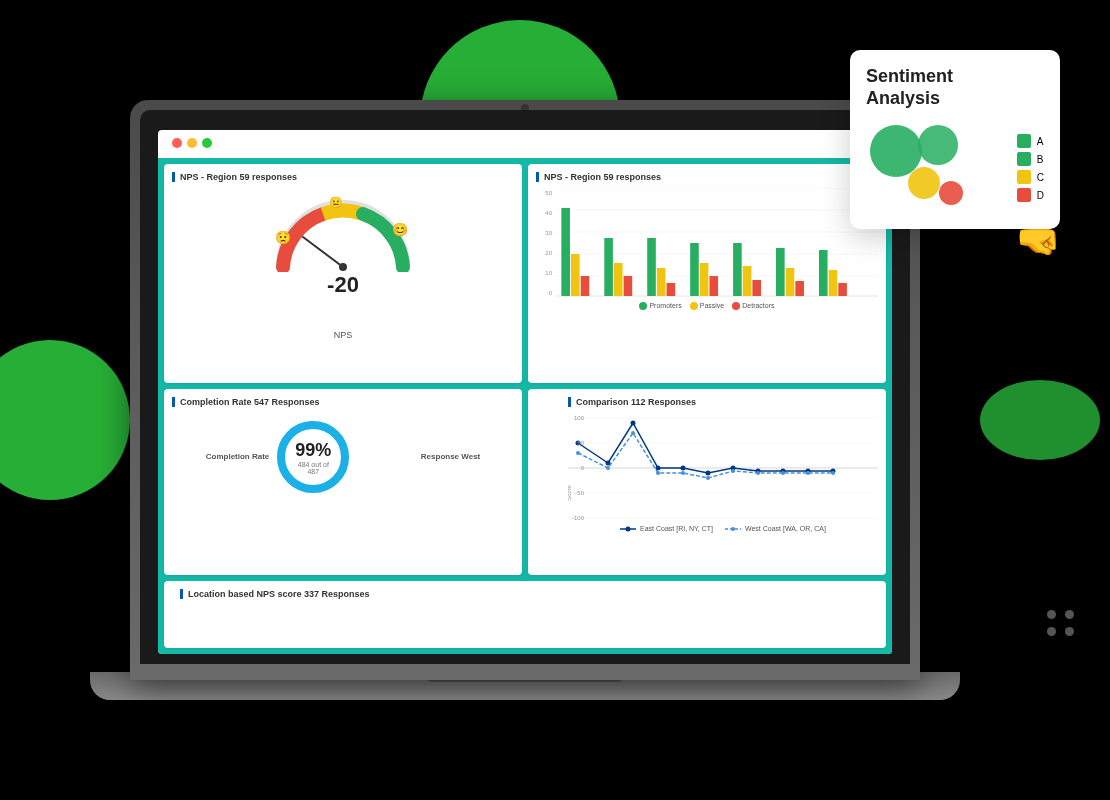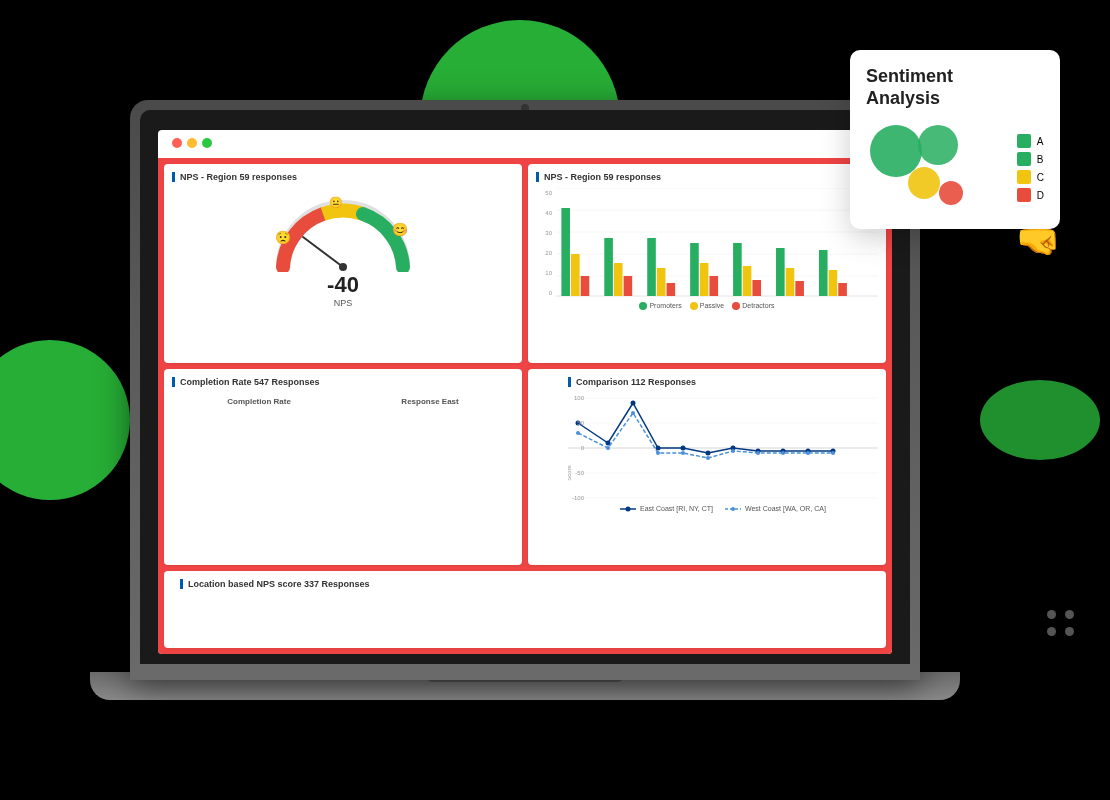--- a/index.html
+++ b/index.html
@@ -121,21 +121,21 @@
       z-index: 10;
     }
     .tl-red { width: 10px; height: 10px; background: #ff5f57; border-radius: 50%; }
     .tl-yellow { width: 10px; height: 10px; background: #febc2e; border-radius: 50%; }
     .tl-green { width: 10px; height: 10px; background: #28c840; border-radius: 50%; }
 
     
     .dashboard {
       position: absolute;
       top: 28px; left: 0; right: 0; bottom: 0;
-      background: #ef4444;
+      background: #14b8a6;
       display: grid;
       grid-template-columns: 1fr 1fr;
       grid-template-rows: auto auto auto;
       gap: 6px;
       padding: 6px;
     }
 
     .card {
       background: #fff;
       border-radius: 4px;
@@ -171,20 +171,21 @@
       font-size: 22px;
       font-weight: 700;
       color: #222;
       text-align: center;
       margin-top: -10px;
     }
     .nps-label {
       font-size: 9px;
       color: #555;
       text-align: center;
+      margin-top: 32px;
     }
 
     
     .bar-chart-card {
       grid-column: 2;
       grid-row: 1;
     }
 
     .bar-chart-area {
       position: relative;
@@ -395,21 +396,21 @@
                 <path d="M 90 22 A 60 60 0 0 1 130 75" fill="none" stroke="#27ae60" stroke-width="14" stroke-linecap="round"></path>
 
                 <line x1="70" y1="75" x2="30" y2="45" stroke="#333" stroke-width="2" stroke-linecap="round"></line>
                 <circle cx="70" cy="75" r="4" fill="#333"></circle>
               </svg>
               
               <span style="position:absolute; left:2px; top:38px; font-size:13px;">😟</span>
               <span style="position:absolute; left:56px; top:4px; font-size:11px;">😐</span>
               <span style="position:absolute; right:4px; top:30px; font-size:13px;">😊</span>
             </div>
-            <div class="nps-value">-40</div>
+            <div class="nps-value">-20</div>
             <div class="nps-label">NPS</div>
           </div>
         </div>
 
         <div class="card bar-chart-card">
           <div class="card-title">NPS - Region 59 responses</div>
           <div class="bar-chart-area">
             
             <div class="y-axis">
               <span>50</span>
@@ -471,24 +472,34 @@
             <span><span class="legend-dot" style="background:#e74c3c;"></span><span>Detractors</span></span>
           </div>
         </div>
 
         <div class="card completion-card">
           <div class="card-title">Completion Rate 547 Responses</div>
           <div class="donut-row">
 
             <div class="donut-item">
               <div class="donut-label">Completion Rate</div>
+              <div style="position:relative; width:80px; height:80px;">
+                <svg class="donut-svg" viewBox="0 0 80 80">
+                  <circle cx="40" cy="40" r="32" fill="none" stroke="#e0e0e0" stroke-width="8"></circle>
+                  <circle cx="40" cy="40" r="32" fill="none" stroke="#1ab0e8" stroke-width="8" stroke-dasharray="199 2" stroke-dashoffset="50" stroke-linecap="round"></circle>
+                </svg>
+                <div style="position:absolute; top:50%; left:50%; transform:translate(-50%,-50%); text-align:center;">
+                  <div class="donut-value">99%</div>
+                  <div class="donut-sub">484 out of 487</div>
+                </div>
+              </div>
             </div>
 
             <div class="donut-item">
-              <div class="donut-label">Response East</div>
+              <div class="donut-label">Response West</div>
             </div>
           </div>
         </div>
 
         <div class="card comparison-card">
           <div class="card-title">Comparison 112 Responses</div>
           <div class="line-chart-area">
             <div class="y-axis">
               <span>100</span>
                 <span>50</span>

